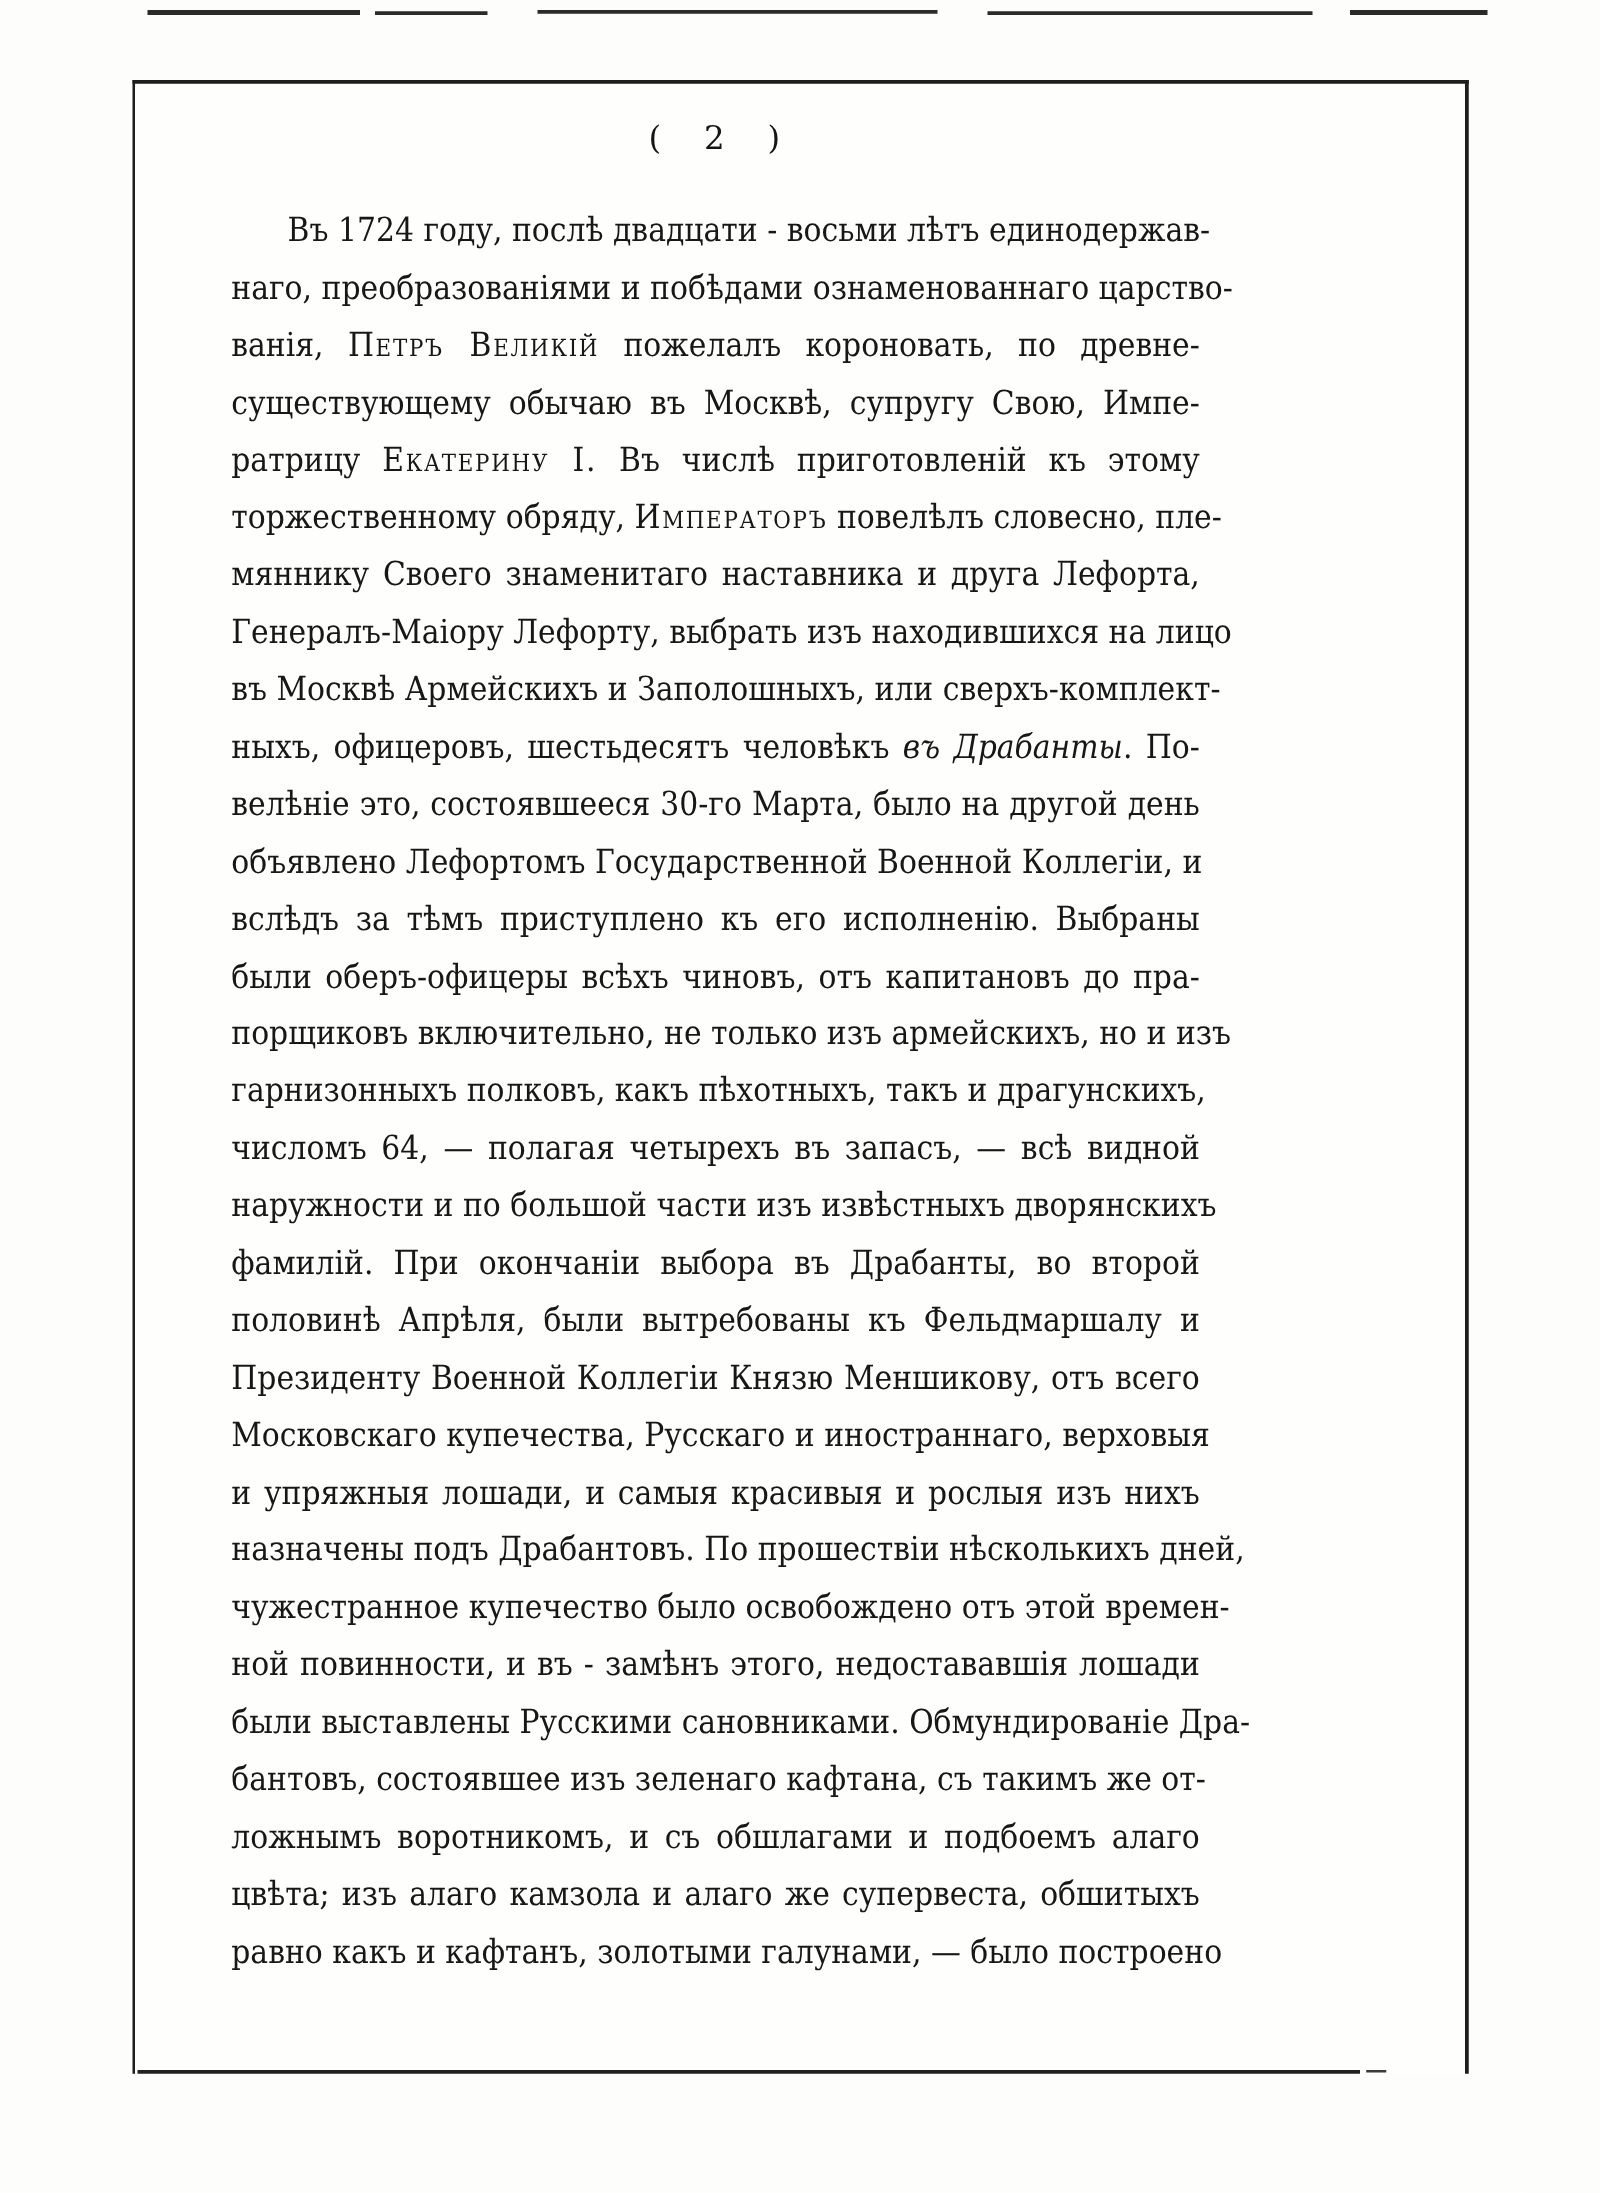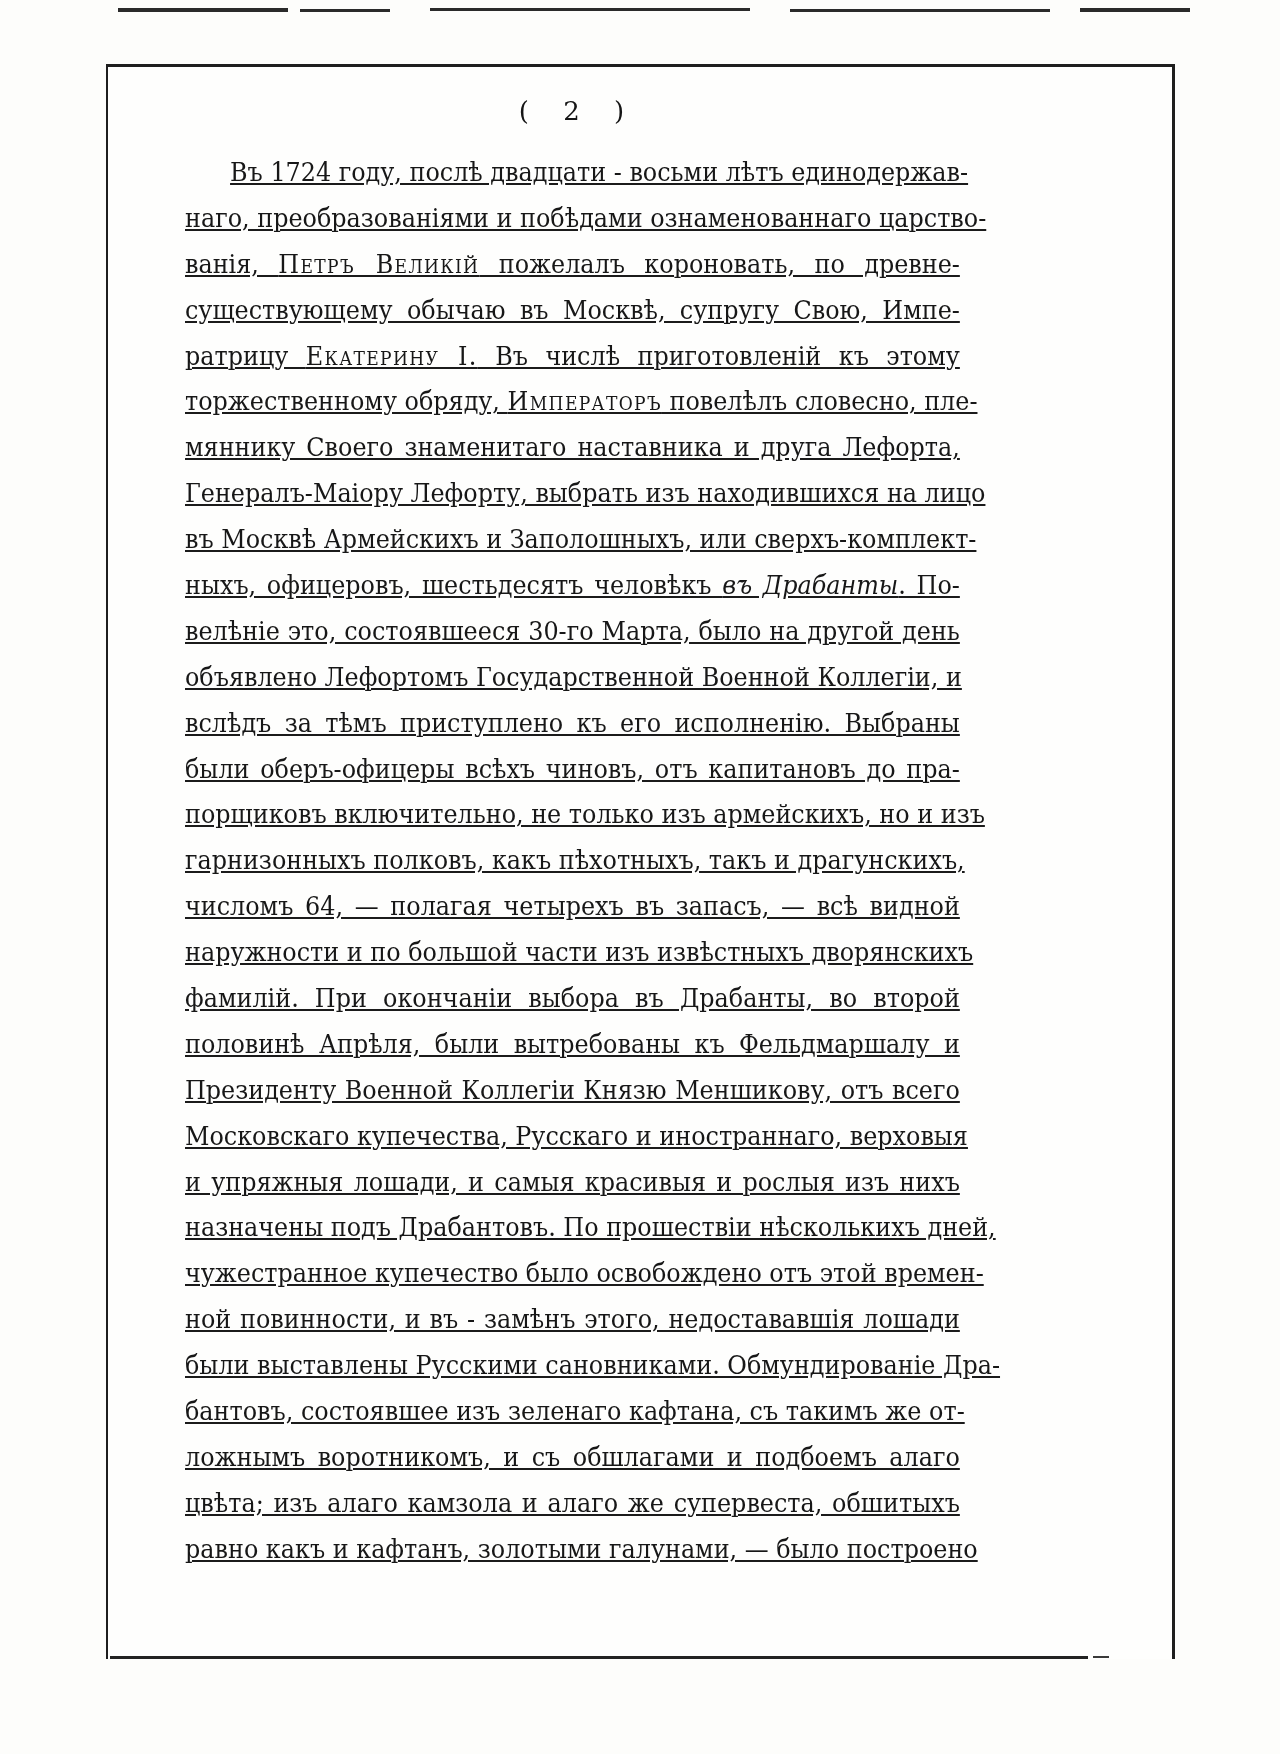--- a/index.html
+++ b/index.html
@@ -27,21 +27,21 @@
   }
   .page-number{
     position:absolute;left:185px;top:96px;width:775px;
     text-align:center;
     font-size:26px;
     word-spacing:22px;
     letter-spacing:2px;
     color:#151515;
   }
   .text-block{
-    position:absolute;left:185px;top:149px;width:775px;text-decoration:underline;
+    position:absolute;left:185px;top:162px;width:775px;
   }
   .text-inner{
     width:860px;
     transform:scaleX(0.901);
     transform-origin:left top;
   }
   .textline{
     display:block;
     width:860px;
     height:45.9px;

